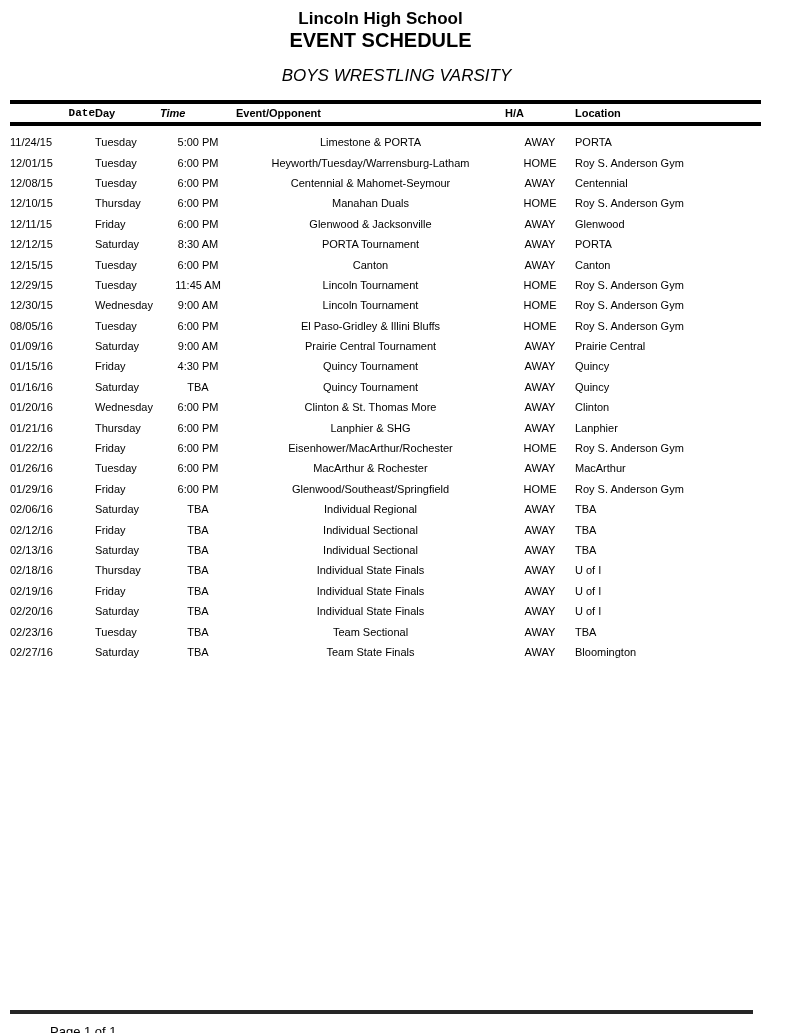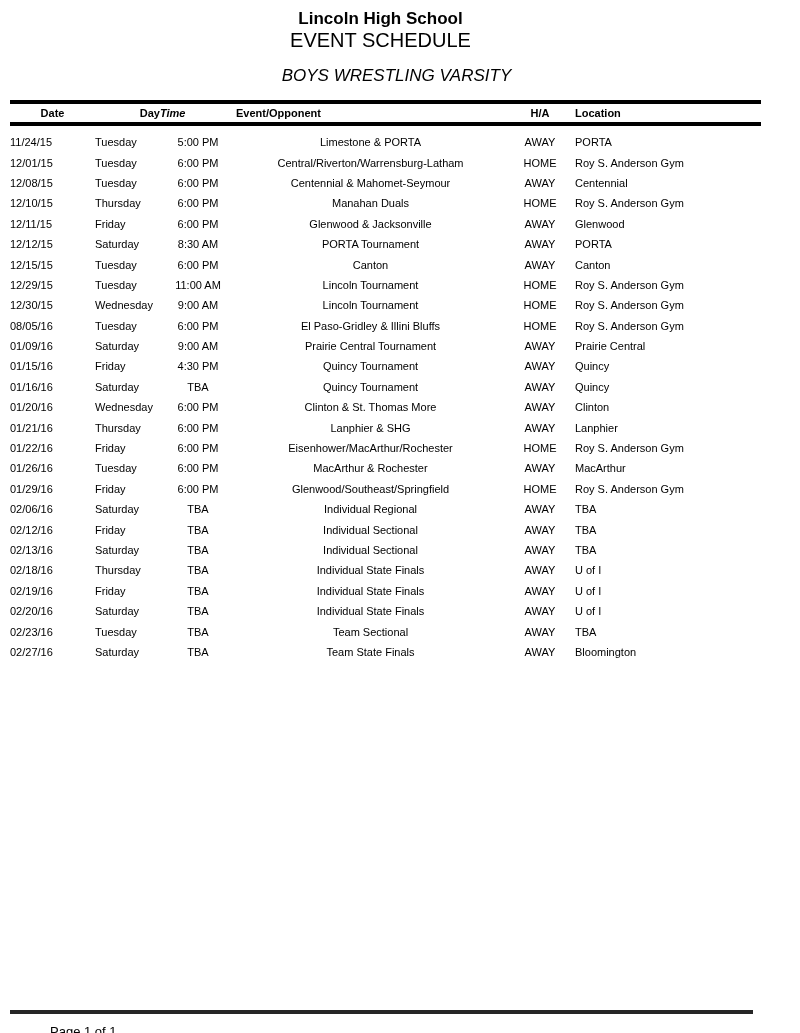--- a/index.html
+++ b/index.html
@@ -20,21 +20,21 @@
     text-align: center;
     padding-top: 8px;
   }
   .school-name {
     font-size: 17px;
     font-weight: bold;
     line-height: 21px;
   }
   .doc-title {
     font-size: 20px;
-    font-weight: normal;
+    font-weight: bold;
     line-height: 23px;
   }
   .subtitle {
     margin-top: 13px;
     font-size: 17px;
     font-style: italic;
     line-height: 22px;
     margin-left: 32px;
   }
   table.schedule {
@@ -58,25 +58,25 @@
   }
   table.schedule td {
     height: 20.4px;
     padding: 0;
     vertical-align: middle;
     white-space: nowrap;
     overflow: hidden;
   }
   table.schedule tbody tr:first-child td { padding-top: 6px; }
 
-  th.date     { text-align: center;   padding-left: 23px; }
-  th.day      { text-align: right; margin-top: 16px; }
+  th.date     { text-align: right;   padding-left: 23px; font-family: Liberation Mono, monospace; }
+  th.day      { text-align: left; margin-top: 16px; }
   th.time     { text-align: left;   padding-left: 5px; font-style: italic; }
   th.event    { text-align: left;   padding-left: 22px; }
-  th.ha       { text-align: center; margin-top: 8px; }
+  th.ha       { text-align: left; margin-top: 8px; }
   th.location { text-align: left;   padding-left: 17px; }
 
   td.date     { text-align: left;   padding-left: 22px; }
   td.day      { text-align: left; }
   td.time     { text-align: center; }
   td.event    { text-align: center;   padding-left: 17px; }
   td.ha       { text-align: center; }
   td.location { text-align: left;   padding-left: 17px; }
 
   .footer-rule {
@@ -131,21 +131,21 @@
           <td class="day">Tuesday</td>
           <td class="time">5:00 PM</td>
           <td class="event">Limestone &amp; PORTA</td>
           <td class="ha">AWAY</td>
           <td class="location">PORTA</td>
         </tr>
         <tr>
           <td class="date">12/01/15</td>
           <td class="day">Tuesday</td>
           <td class="time">6:00 PM</td>
-          <td class="event">Central/Riverton/Warrensburg-Latham</td>
+          <td class="event">Heyworth/Tuesday/Warrensburg-Latham</td>
           <td class="ha">HOME</td>
           <td class="location">Roy S. Anderson Gym</td>
         </tr>
         <tr>
           <td class="date">12/08/15</td>
           <td class="day">Tuesday</td>
           <td class="time">6:00 PM</td>
           <td class="event">Centennial &amp; Mahomet-Seymour</td>
           <td class="ha">AWAY</td>
           <td class="location">Centennial</td>
@@ -178,21 +178,21 @@
           <td class="date">12/15/15</td>
           <td class="day">Tuesday</td>
           <td class="time">6:00 PM</td>
           <td class="event">Canton</td>
           <td class="ha">AWAY</td>
           <td class="location">Canton</td>
         </tr>
         <tr>
           <td class="date">12/29/15</td>
           <td class="day">Tuesday</td>
-          <td class="time">11:00 AM</td>
+          <td class="time">11:45 AM</td>
           <td class="event">Lincoln Tournament</td>
           <td class="ha">HOME</td>
           <td class="location">Roy S. Anderson Gym</td>
         </tr>
         <tr>
           <td class="date">12/30/15</td>
           <td class="day">Wednesday</td>
           <td class="time">9:00 AM</td>
           <td class="event">Lincoln Tournament</td>
           <td class="ha">HOME</td>

